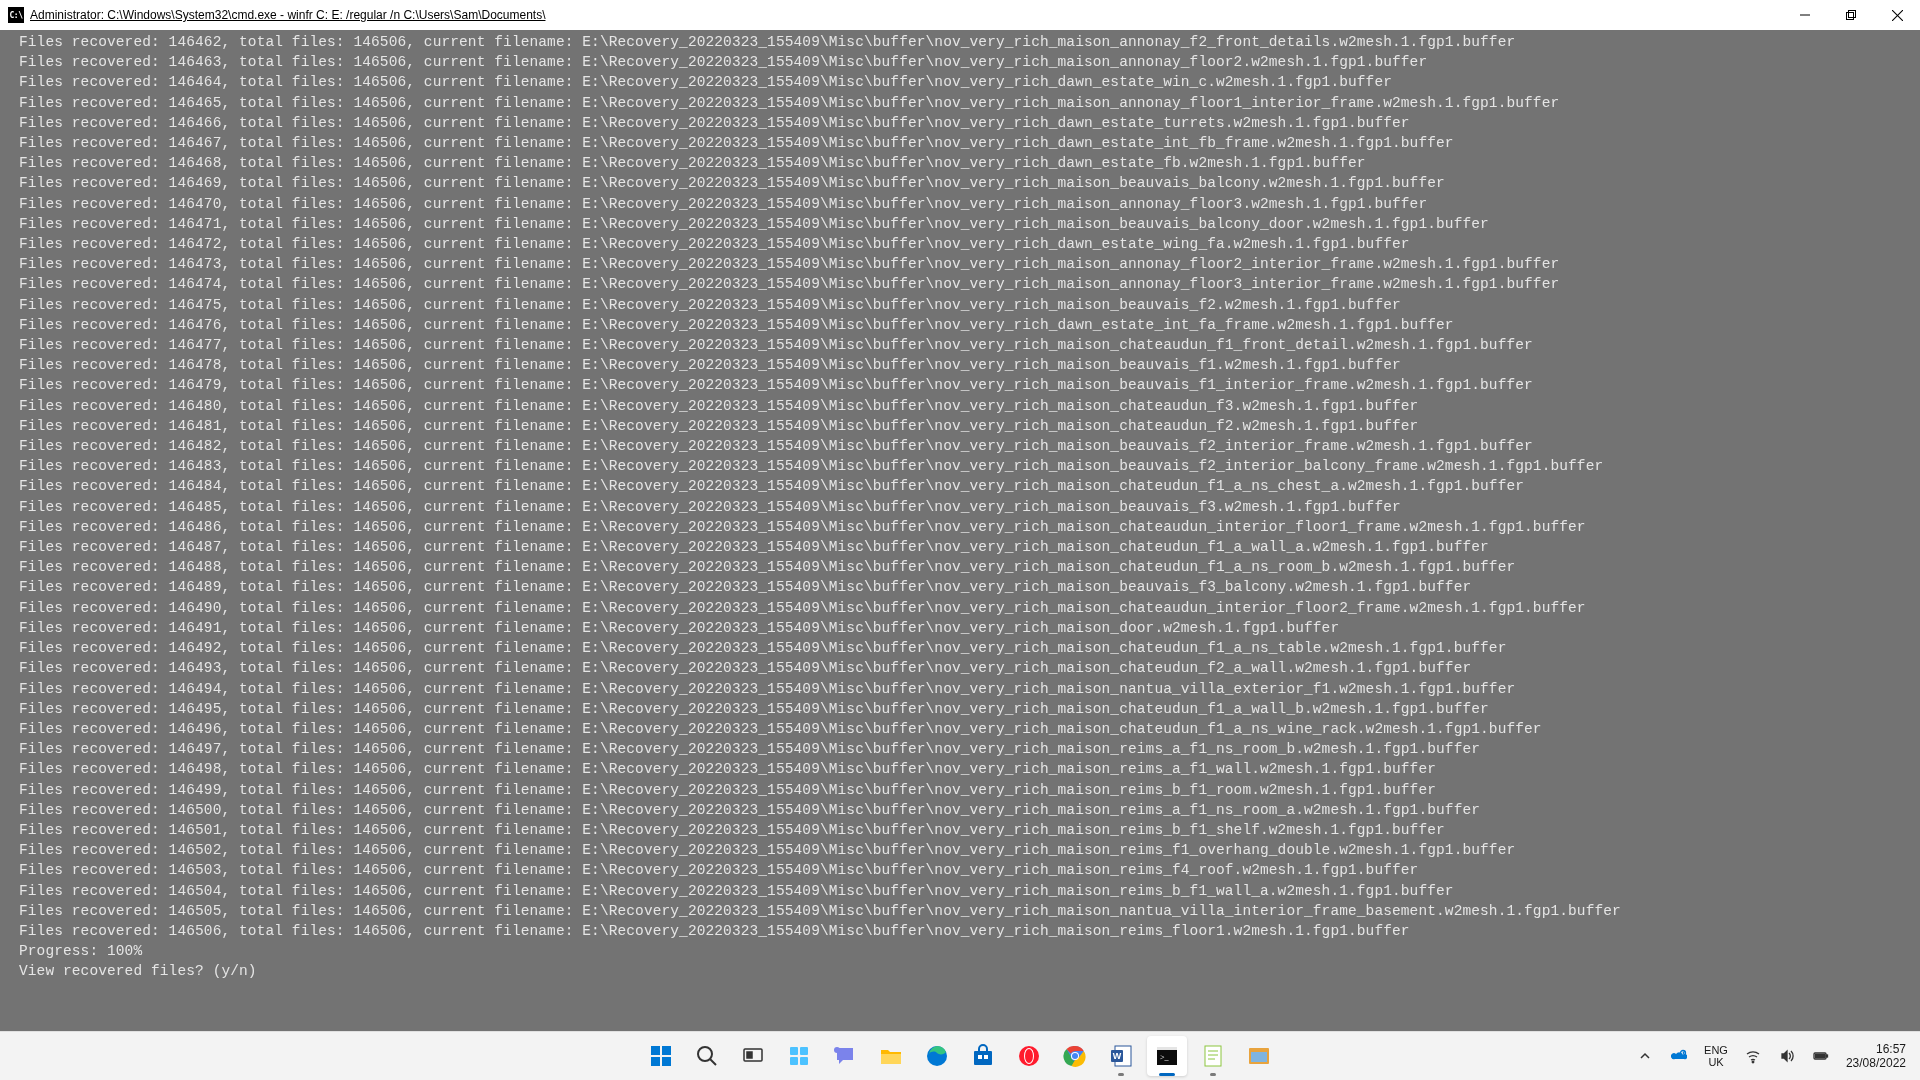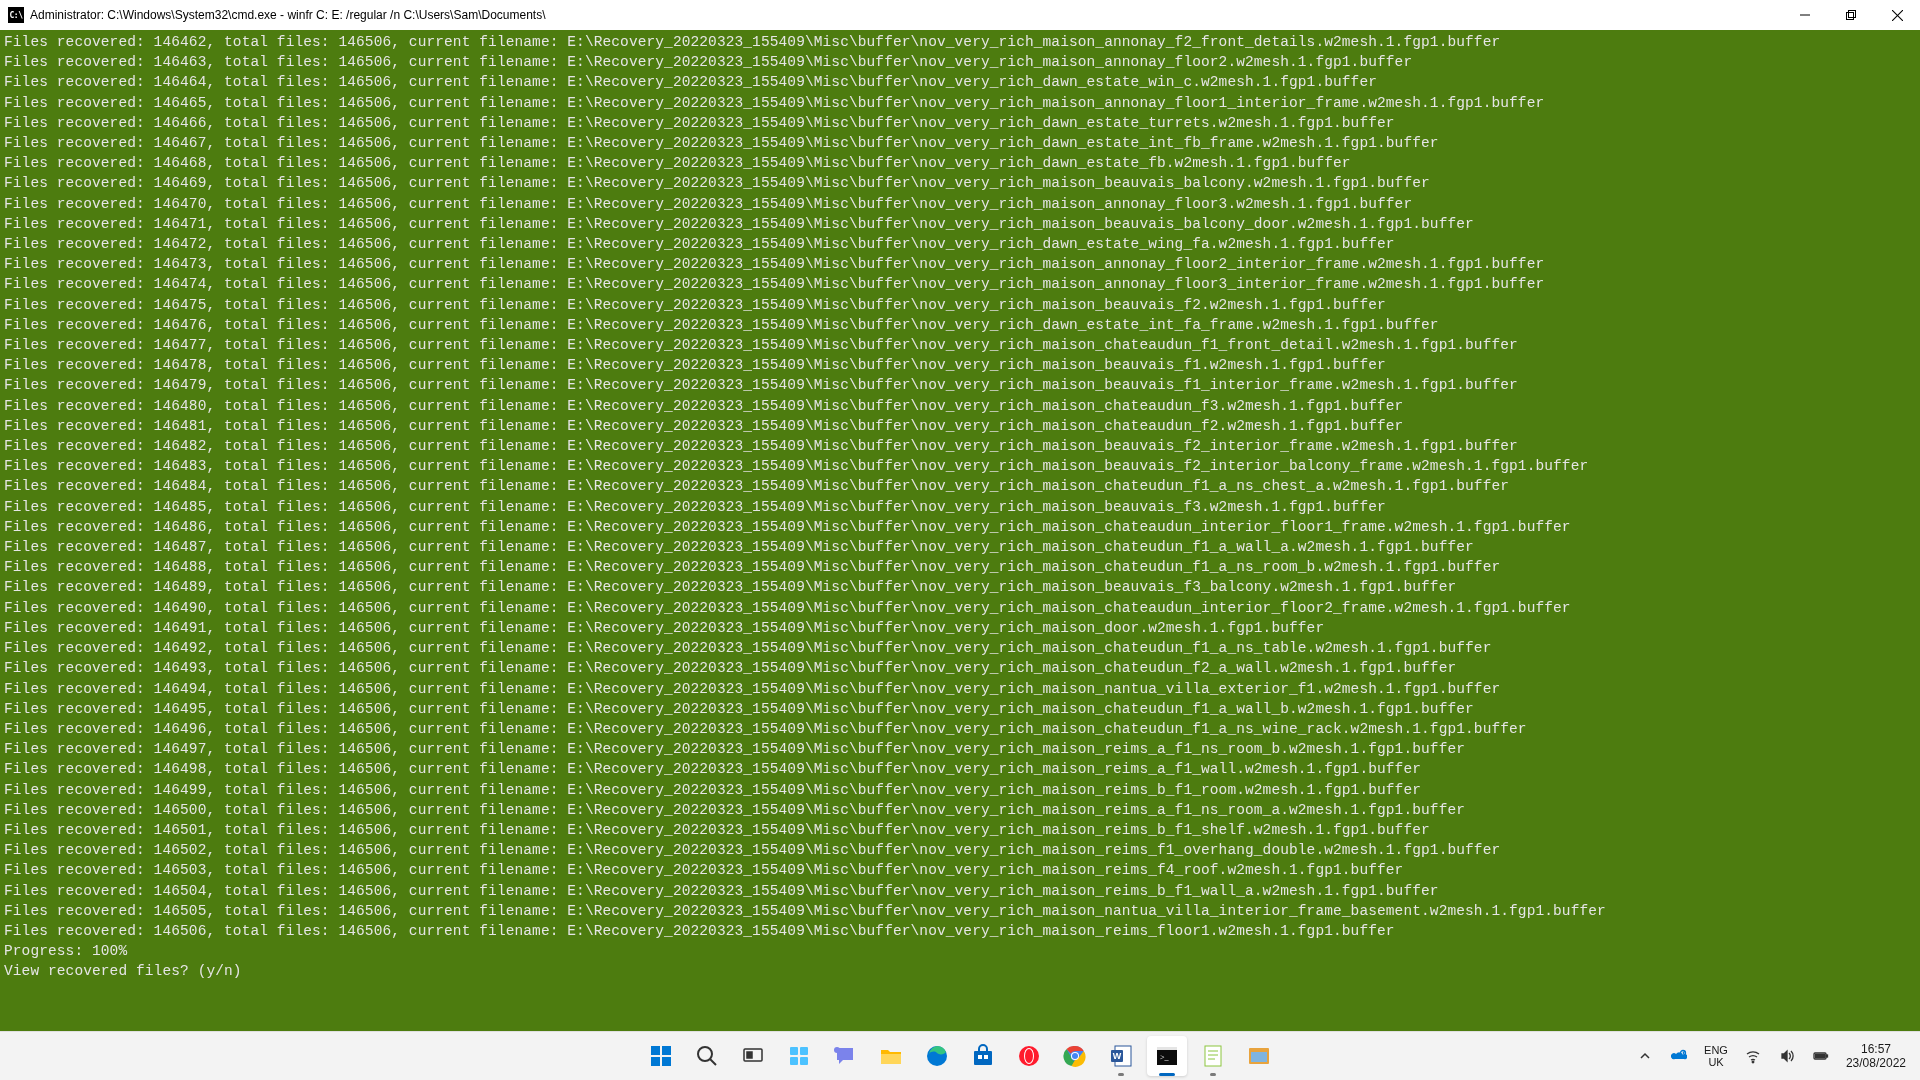--- a/index.html
+++ b/index.html
@@ -34,40 +34,41 @@
     align-items: center;
     justify-content: center;
     color: #fff;
     font-size: 8px;
     font-weight: bold;
     font-family: Consolas, monospace;
     letter-spacing: -0.5px;
   }
   .titlebar .title {
     flex: 0 1 auto;
+    text-decoration: underline;
   }
   .titlebar .spacer { flex: 1; }
   .titlebar .win-btn {
     width: 46px;
     height: 30px;
     display: flex;
     align-items: center;
     justify-content: center;
     font-family: 'Segoe UI Symbol', sans-serif;
     font-size: 12px;
     color: #000;
   }
   .titlebar .win-btn svg { width: 10px; height: 10px; }
   .titlebar .win-btn.close svg { width: 11px; height: 11px; }
 
   
   .terminal {
-    background: #4d7c0f;
+    background: #737373;
     color: #e5e5e5;
-    padding: 2px 4px;
+    padding: 2px 19px;
     line-height: 20.2px;
     white-space: pre;
     height: 1000px;
     overflow: hidden;
     letter-spacing: 0.1px;
   }
   .terminal .line { display: block; }
 
   
   .taskbar {
@@ -135,21 +136,21 @@
   .lang {
     display: flex;
     flex-direction: column;
     align-items: center;
     font-size: 11px;
     line-height: 12px;
   }
   .clock {
     display: flex;
     flex-direction: column;
-    align-items: center;
+    align-items: flex-end;
     font-size: 12px;
     line-height: 14px;
   }
 </style>
 </head>
 <body>
 
 <div class="titlebar">
   <span class="app-icon">C:\</span>
   <span class="title">Administrator: C:\Windows\System32\cmd.exe - winfr  C: E: /regular /n C:\Users\Sam\Documents\</span>

